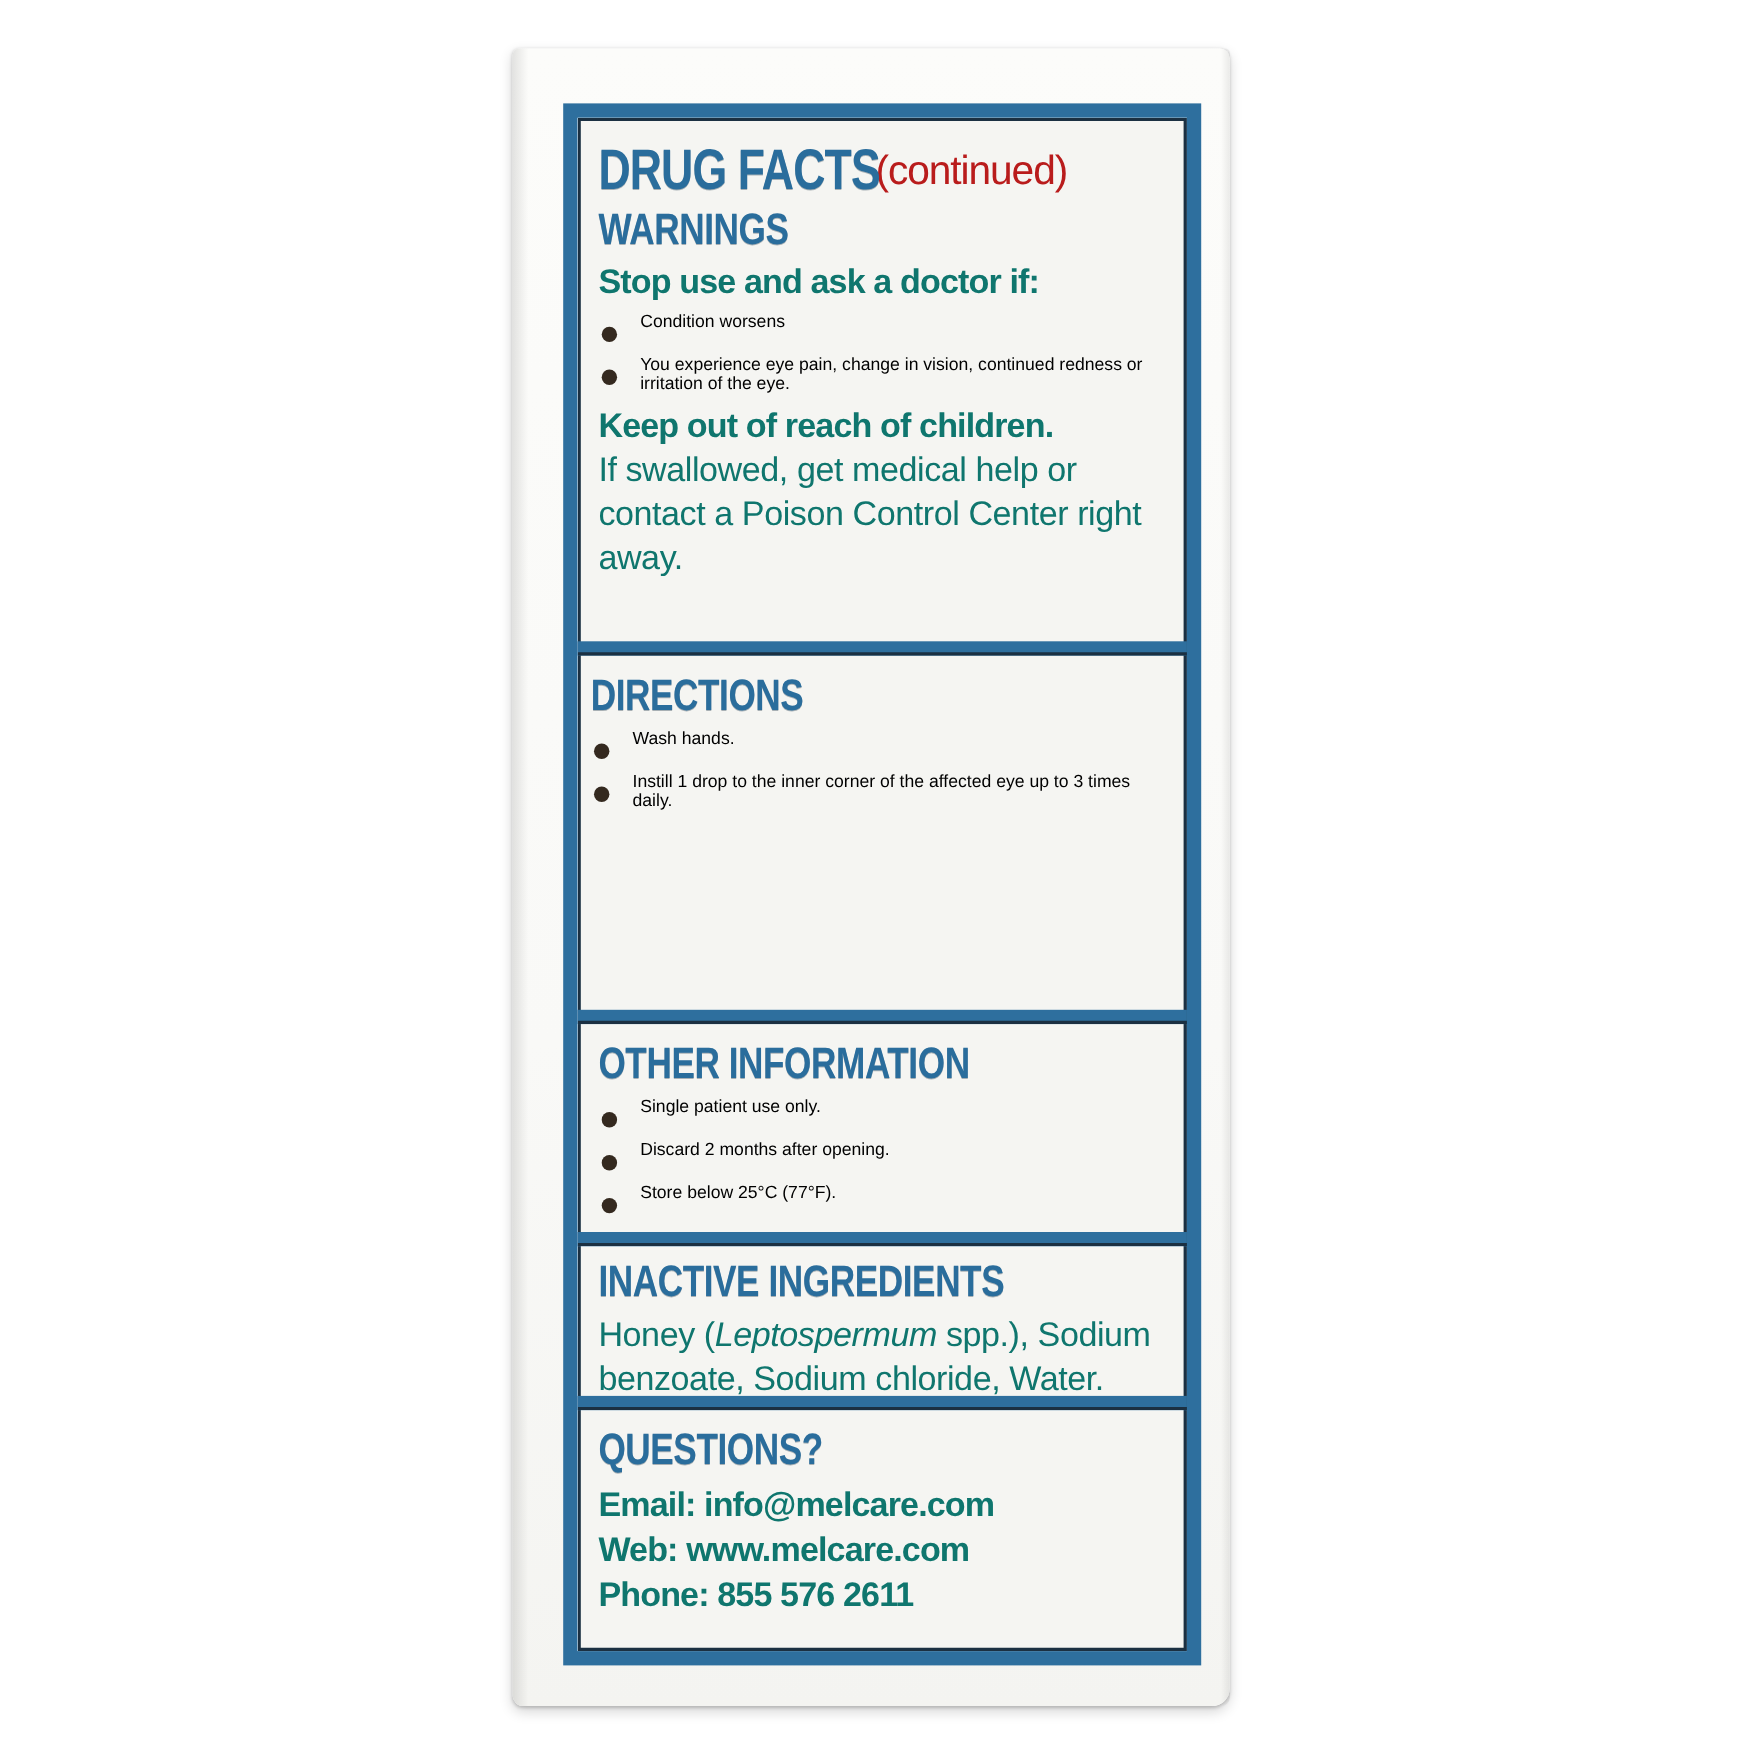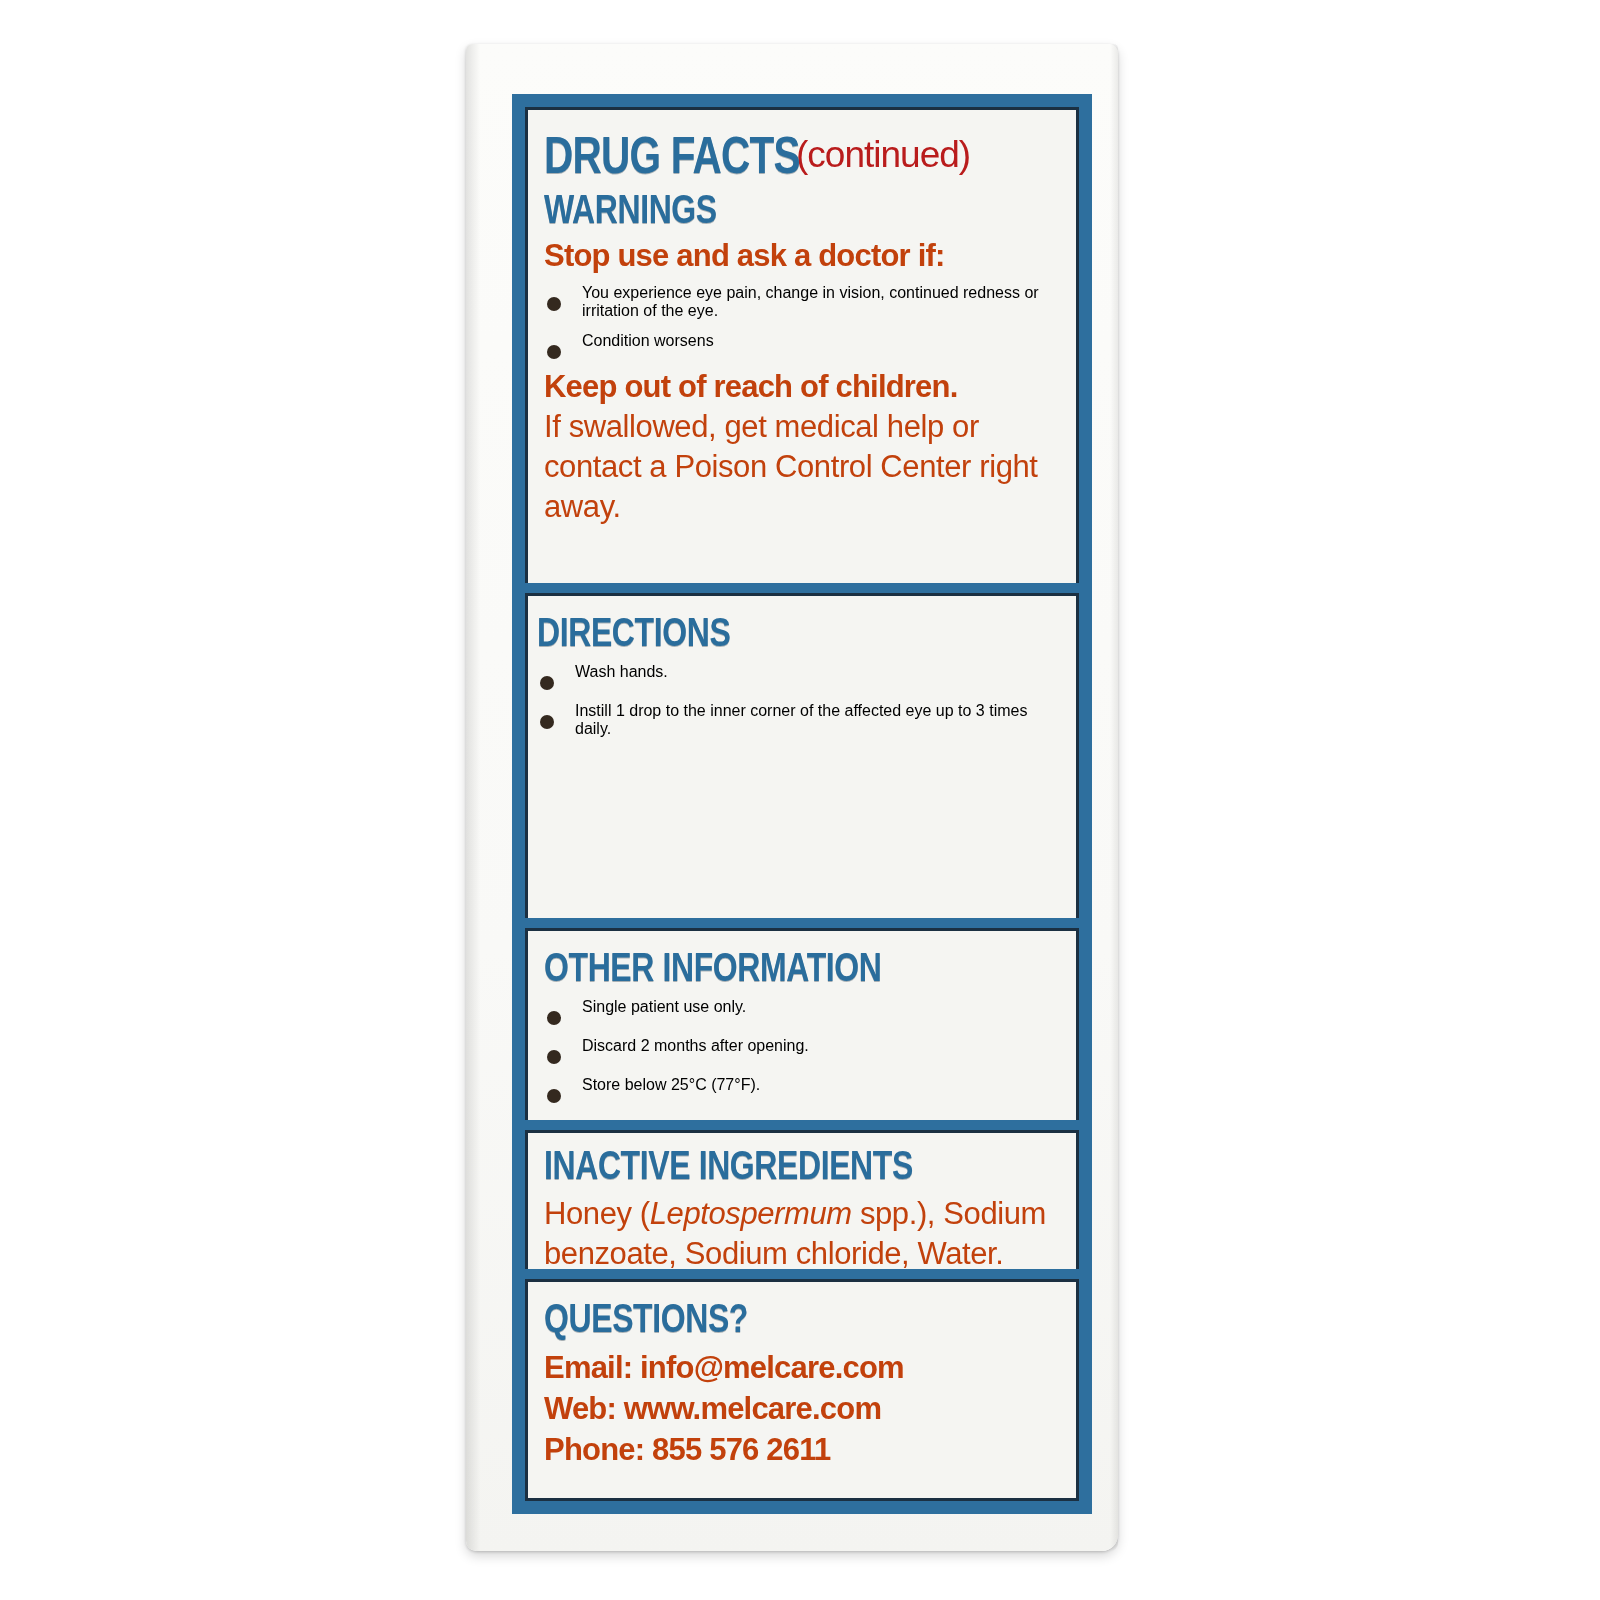--- a/index.html
+++ b/index.html
@@ -31,21 +31,21 @@
   
   .title-row{display:flex;align-items:center;white-space:nowrap;}
   .df-title{font-size:52px;font-weight:700;color:#2a6d9c;letter-spacing:-1px;
             display:inline-block;transform:scaleX(0.78);transform-origin:0 100%;
             margin-right:-76px;text-shadow:0 1px 0 rgba(27,48,66,0.35);}
   .continued{font-size:37px;font-weight:400;color:#b91c1c;letter-spacing:-1px;}
   .heading{margin:0 0 6px 0;font-size:40px;font-weight:700;color:#2a6d9c;letter-spacing:-0.5px;
            display:block;transform:scaleX(0.80);transform-origin:0 50%;white-space:nowrap;
            text-shadow:0 1px 0 rgba(27,48,66,0.35);}
   .sec-warnings .heading{margin:2px 0 4px 0;}
-  p{margin:0;font-size:31px;line-height:40px;color:#c2410c;letter-spacing:-0.4px;}
+  p{margin:0;font-size:31px;line-height:40px;color:#0f766e;letter-spacing:-0.4px;}
   .bold{font-weight:700;letter-spacing:-0.8px;}
   .bullets{list-style:none;margin:8px 0 8px 0;padding:0;display:flex;flex-direction:column;gap:12px;}
   .bullets li{display:flex;align-items:flex-start;}
   .dot{flex:none;width:14px;height:14px;border-radius:50%;background:#34291f;margin:13px 21px 0 3px;}
   .bullets .txt{flex:1;}
   .contact-lines p{font-weight:700;letter-spacing:-0.8px;line-height:41px;}
   .ing em{font-style:italic;}
 </style>
 </head>
 <body>
@@ -57,25 +57,25 @@
       <section class="sec-warnings">
         <div class="title-row">
           <span class="df-title">DRUG FACTS</span>
           <span class="continued">(continued)</span>
         </div>
         <div class="heading">WARNINGS</div>
         <p class="bold">Stop use and ask a doctor if:</p>
         <ul class="bullets">
           <li>
             <span class="dot"></span>
-            <span class="txt">You experience eye pain, change in vision, continued redness or irritation of the eye.</span>
+            <span class="txt">Condition worsens</span>
           </li>
           <li>
             <span class="dot"></span>
-            <span class="txt">Condition worsens</span>
+            <span class="txt">You experience eye pain, change in vision, continued redness or irritation of the eye.</span>
           </li>
         </ul>
         <p class="bold">Keep out of reach of children.</p>
         <p>If swallowed, get medical help or contact a Poison Control Center right away.</p>
       </section>
 
       <div class="divider"></div>
 
       <section class="sec-directions">
         <div class="heading">DIRECTIONS</div>

